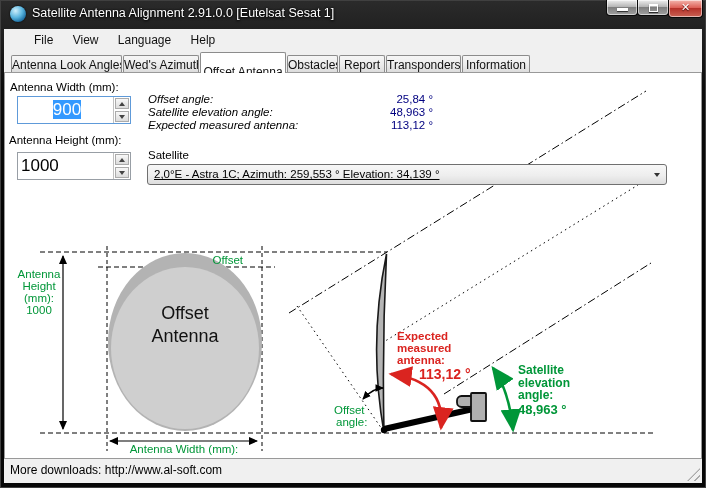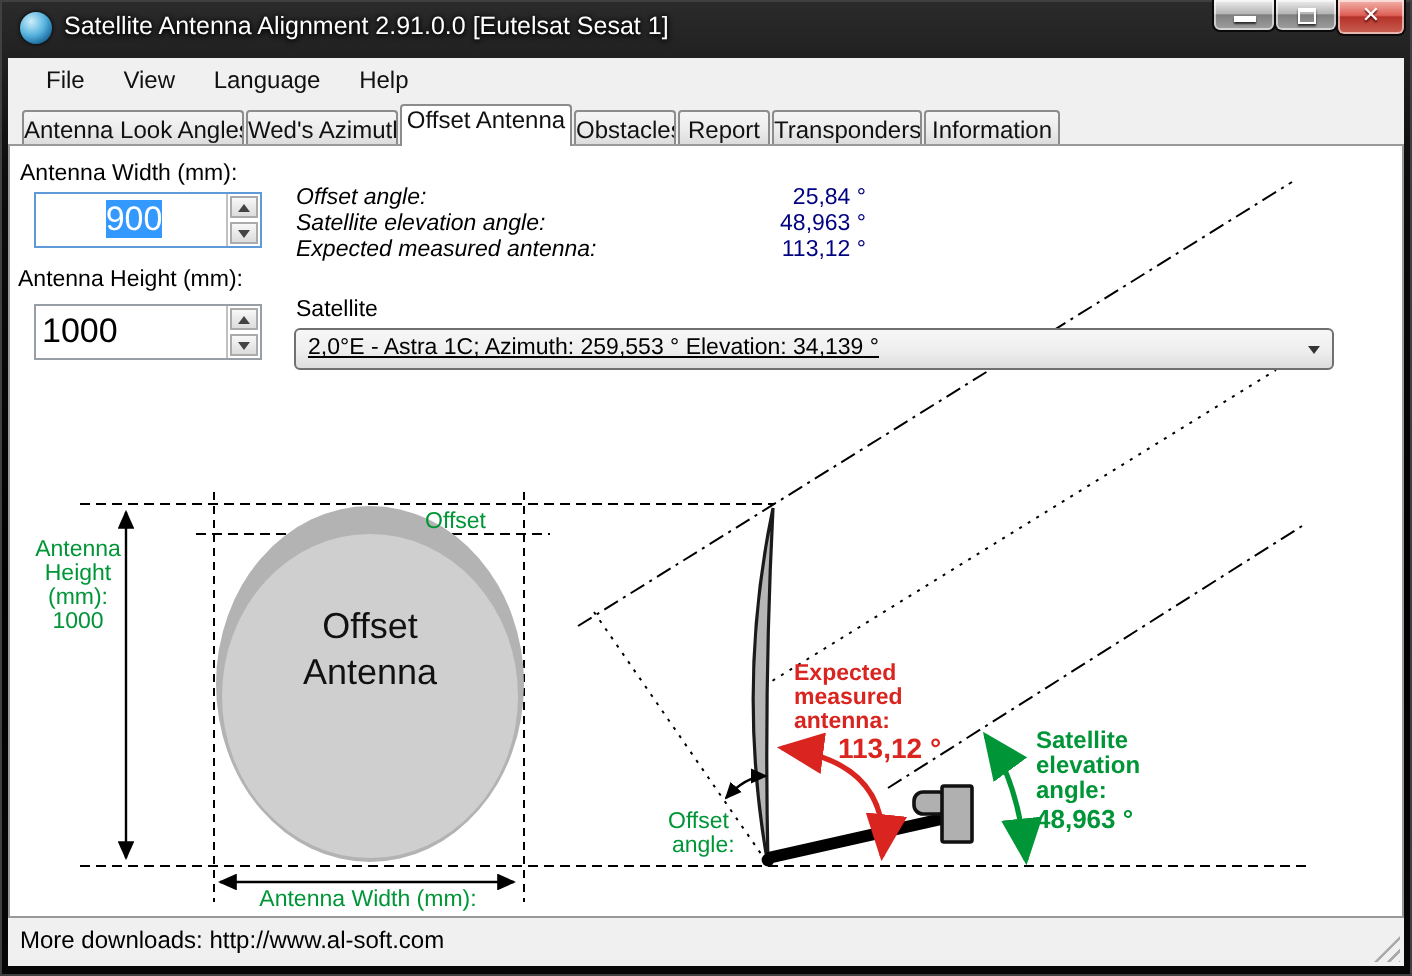--- a/index.html
+++ b/index.html
@@ -10,26 +10,26 @@
   .app-icon{position:absolute;left:10px;top:6px;width:16px;height:16px;border-radius:50%;background:radial-gradient(circle at 35% 30%,#cdeefb,#58b4de 45%,#1e6fa3 75%,#0b3f66);box-shadow:0 0 2px #000;}
   .title-text{position:absolute;left:32px;top:0;height:29px;line-height:27px;color:#fff;font-size:12.5px;text-shadow:0 1px 3px #000,0 0 2px #000;white-space:nowrap;}
   .capbtns{position:absolute;right:3px;top:0;display:flex;align-items:flex-start;}
   .cap-btn{width:32px;height:16px;margin-left:-1px;border:1px solid #0a0a0a;border-top:none;border-radius:0 0 4px 4px;background:linear-gradient(180deg,#efefef,#b5b5b5 45%,#7f7f7f 50%,#a0a0a0);box-shadow:inset 0 0 0 1px rgba(255,255,255,.55);position:relative;cursor:default;}
   .cap-btn.close{width:35px;height:18px;background:linear-gradient(180deg,#f4b6ae,#dd6057 45%,#b5322a 50%,#ca6153);}
   .glyph-min{position:absolute;left:10px;top:8px;width:11px;height:3px;background:#fff;box-shadow:0 1px 1px rgba(0,0,0,.7);}
   .glyph-max{position:absolute;left:11px;top:4px;width:9px;height:8px;border:1px solid #fff;border-top:2px solid #fff;box-shadow:0 1px 1px rgba(0,0,0,.7);}
   .glyph-close{position:absolute;left:0;top:1px;width:100%;text-align:center;color:#fff;font-size:11px;font-weight:bold;text-shadow:0 1px 1px rgba(60,0,0,.9);}
   
   .app-body{position:absolute;left:4px;top:29px;width:698px;height:454px;background:#f0f0f0;}
-  .menubar{position:absolute;left:7px;top:0;width:584px;height:23px;padding-left:4px;font-size:12px;color:#111;}
+  .menubar{position:absolute;left:18px;top:0;width:584px;height:23px;padding-left:4px;font-size:12px;color:#111;}
   .menu-item{display:inline-block;padding:4px 8px;cursor:default;}
   .tabstrip{position:absolute;left:0;top:23px;width:698px;height:20px;z-index:3;}
   .tab{position:relative;float:left;margin:3px 1px 0 0;height:17px;padding-top:2px;text-align:center;font-size:12px;color:#111;background:linear-gradient(180deg,#f6f6f6,#ececec 55%,#dcdcdc);border:1px solid #8c8c8c;border-bottom:none;border-radius:2px 2px 0 0;cursor:default;white-space:nowrap;overflow:hidden;}
   .tab.first{margin-left:7px;}
-  .tab.active{margin-top:0;height:21px;padding-top:0;background:#fff;z-index:4;}
+  .tab.active{margin-top:0;height:21px;padding-top:12px;background:#fff;z-index:4;}
   
   .pane{position:absolute;left:0;top:43px;width:698px;height:387px;background:#fff;border:1px solid #999;z-index:1;}
   .pane svg{position:absolute;left:0;top:0;z-index:1;}
   .ctl{position:absolute;z-index:2;}
   .lbl{font-size:11.5px;color:#000;white-space:nowrap;}
   .spinbox{display:flex;width:114px;height:28px;background:#fff;border:1px solid #989ea5;}
   .spinbox.focused{border-color:#5e9ad9;text-align:center;}
   .spin-text{flex:1;font-size:17px;color:#000;padding:3px 0 0 3px;overflow:hidden;white-space:nowrap;}
   .sel{background:#3399ff;color:#fff;}
   .spinners{width:17px;border-left:1px solid #c0c0c0;display:flex;flex-direction:column;}

